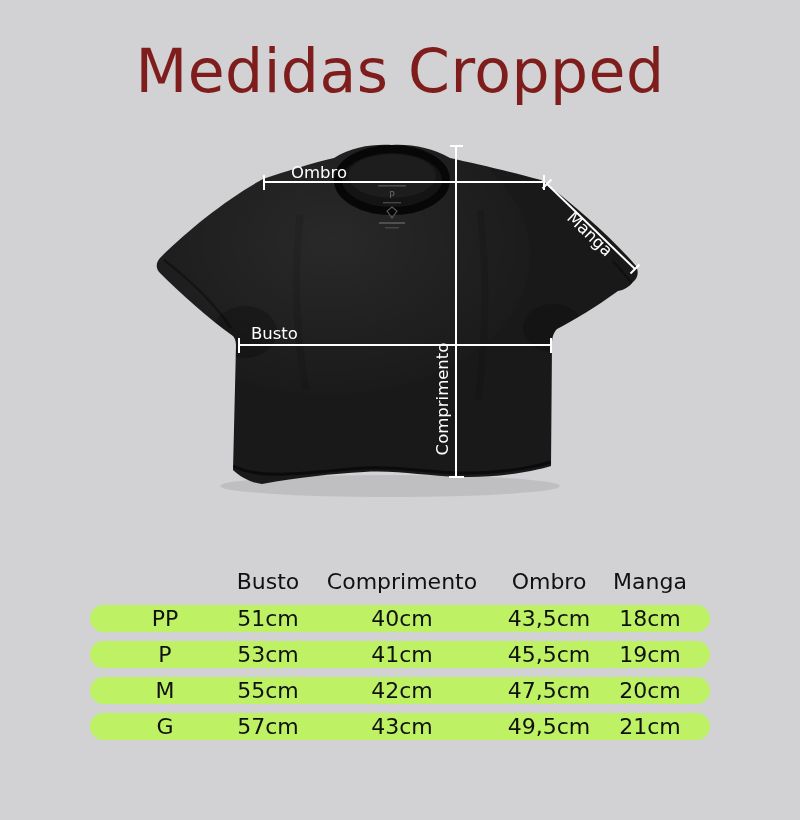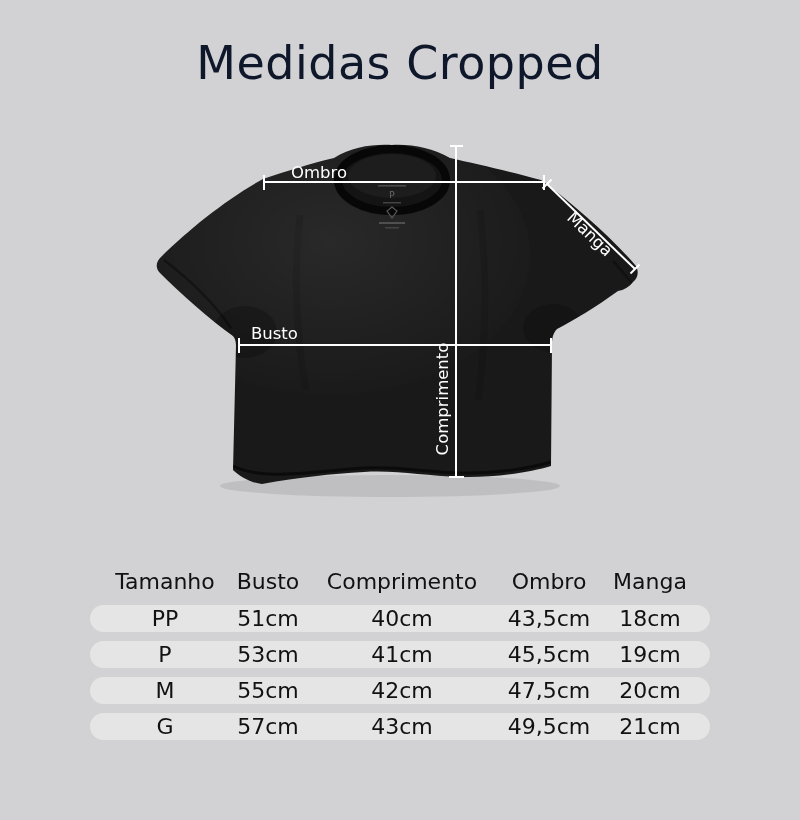--- a/index.html
+++ b/index.html
@@ -6,31 +6,31 @@
   .page{
     position:relative;
     width:800px;height:820px;
     background:#d2d2d4;
     font-family:"DejaVu Sans","Liberation Sans",sans-serif;
     overflow:hidden;
   }
   .title{
     position:absolute;top:36px;left:0;width:800px;
     text-align:center;
-    font-size:46px;font-weight:400;color:#0f172a;
+    font-size:60px;font-weight:400;color:#7f1d1d;
     letter-spacing:0.5px;
     margin:0;
   }
   .diagram-svg{position:absolute;top:0;left:0;}
   
   .size-table{position:absolute;left:90px;top:566px;width:620px;color:#111;}
   .thead{position:relative;height:32px;line-height:32px;font-size:22px;}
   .trow{
     position:relative;height:27px;line-height:28px;
-    background:#e5e5e5;border-radius:14px;
+    background:#bef264;border-radius:14px;
     margin-top:9px;font-size:22px;text-decoration:underline;
   }
   .trow.first{margin-top:7px;}
   .c{position:absolute;transform:translateX(-50%);white-space:nowrap;top:0;}
   .c0{left:75px;}
   .c1{left:178px;}
   .c2{left:312px;}
   .c3{left:459px;}
   .c4{left:560px;}
 </style>
@@ -145,21 +145,20 @@
       <line x1="456" y1="146" x2="456" y2="477"></line>
       <line x1="450" y1="146" x2="463" y2="146"></line>
       <line x1="449" y1="477" x2="464" y2="477"></line>
     </g>
     <text x="448" y="399" text-anchor="middle" font-size="16.5" fill="#ffffff" transform="rotate(-90 448 399)">Comprimento</text>
   </svg>
 
   <div class="size-table">
 
     <div class="thead">
-      <span class="c c0">Tamanho</span>
       <span class="c c1">Busto</span>
       <span class="c c2">Comprimento</span>
       <span class="c c3">Ombro</span>
       <span class="c c4">Manga</span>
     </div>
 
     <div class="trow first">
       <span class="c c0">PP</span>
       <span class="c c1">51cm</span>
       <span class="c c2">40cm</span>

